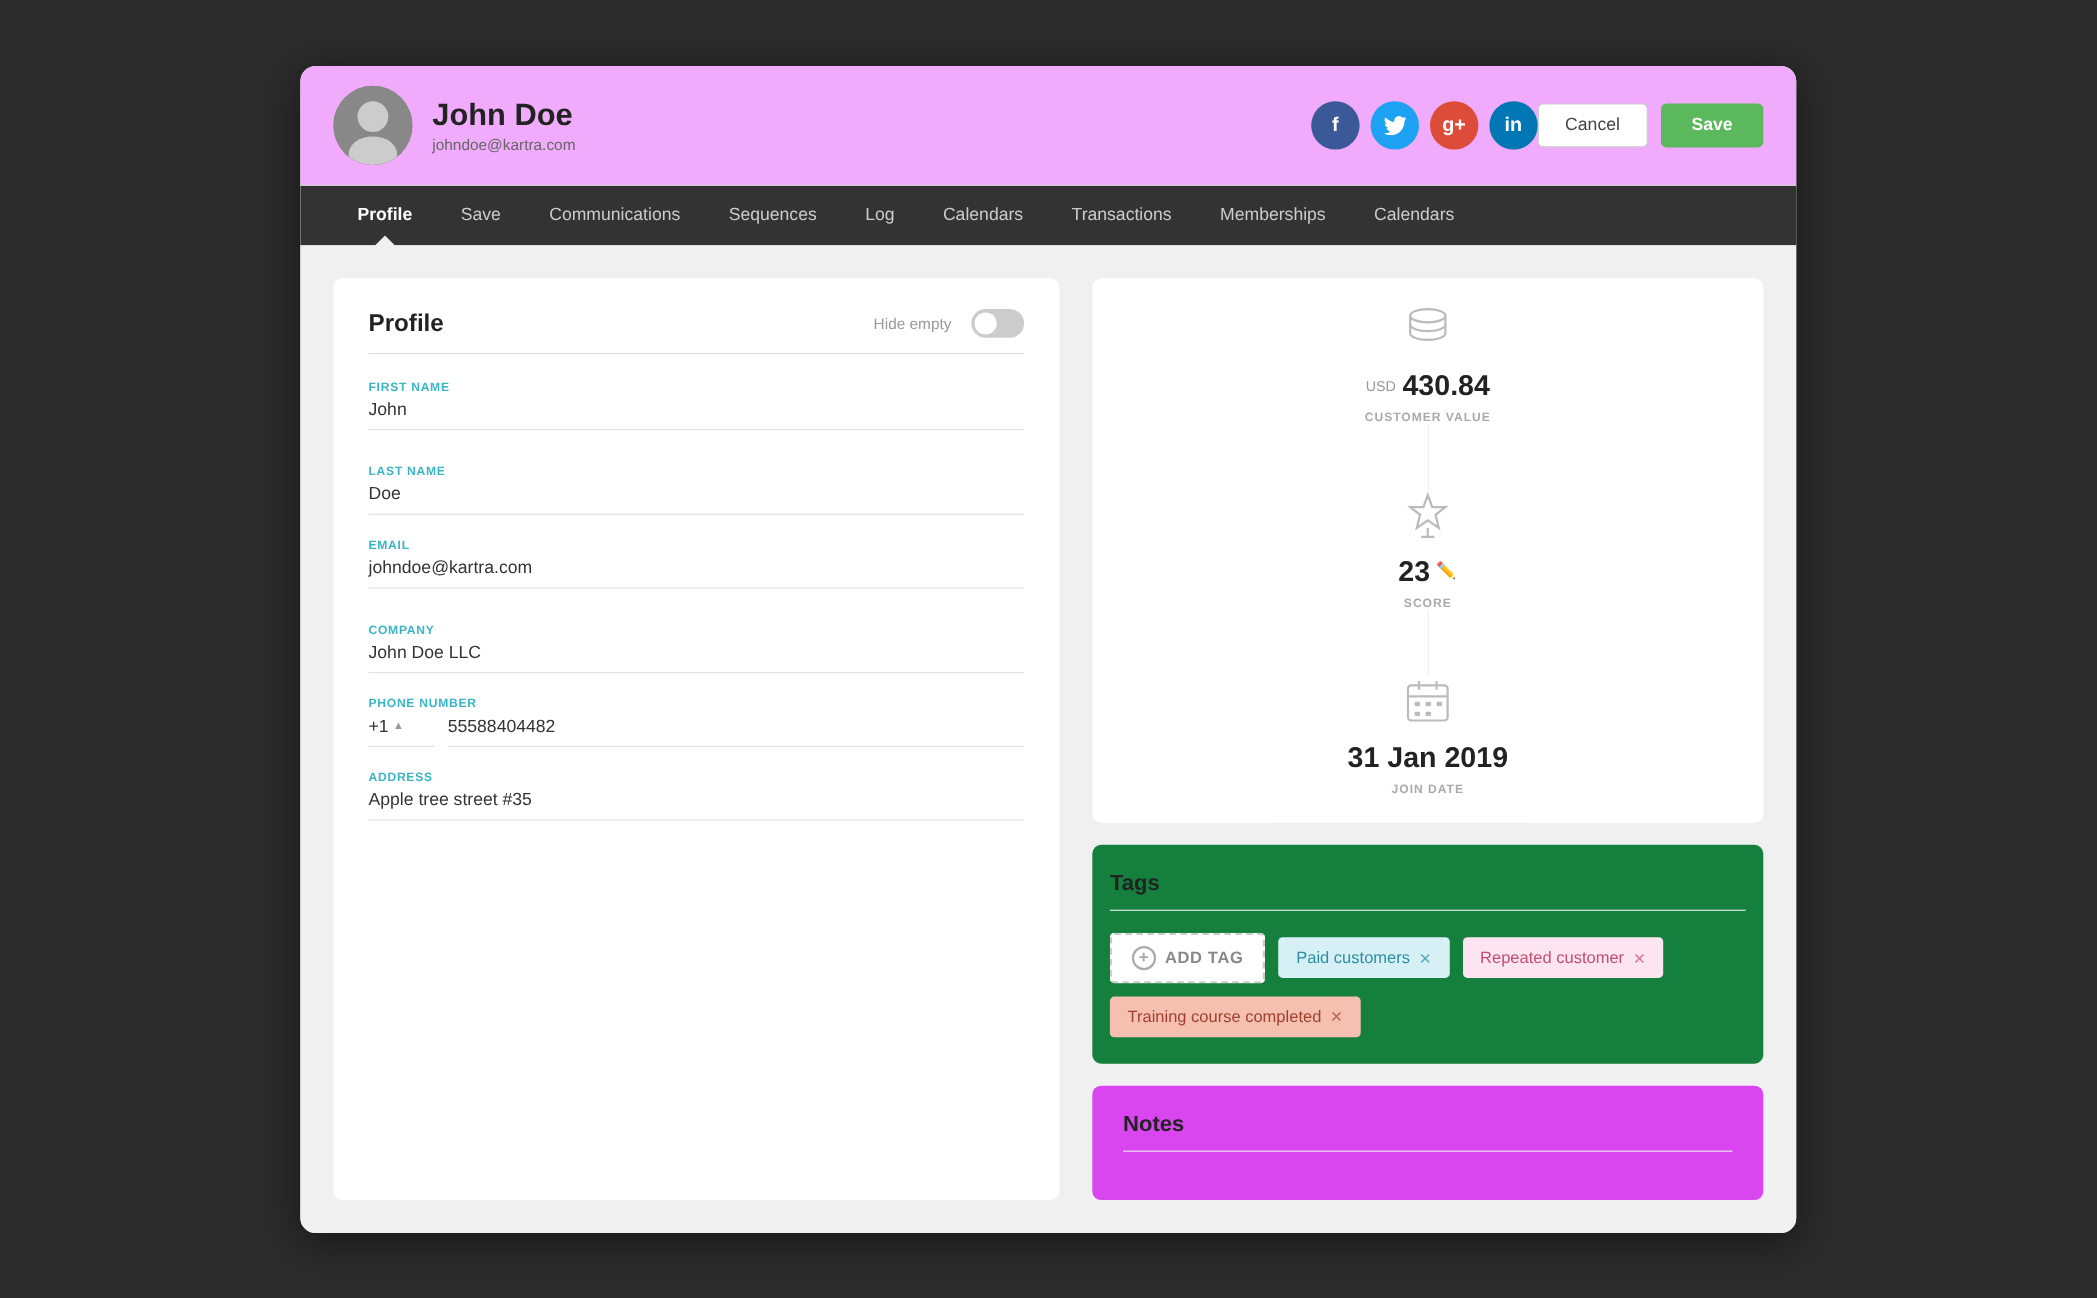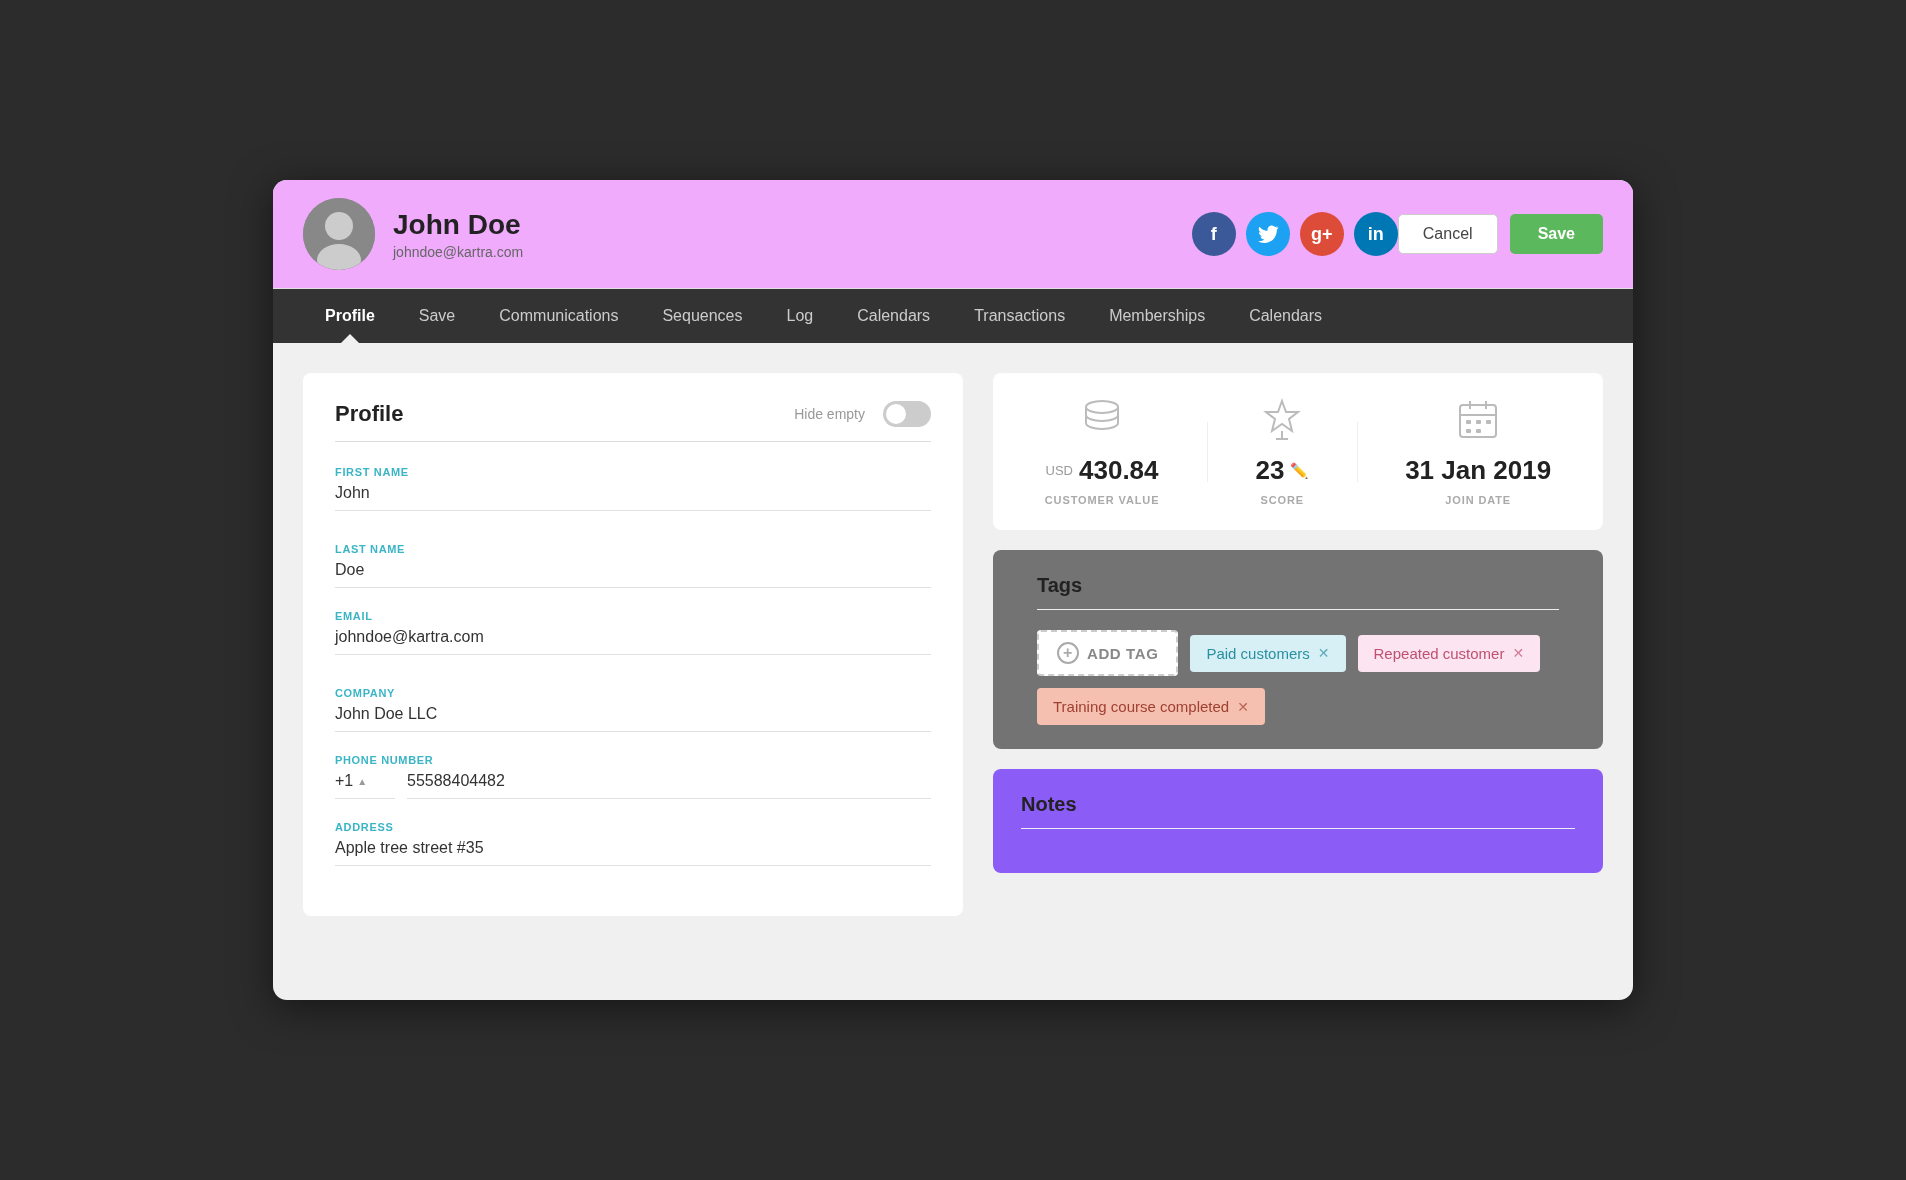--- a/index.html
+++ b/index.html
@@ -235,20 +235,21 @@
       gap: 0;
     }
     .stats-panel {
       background: #fff;
       border-radius: 8px;
       padding: 24px 28px;
       display: flex;
       justify-content: space-around;
       align-items: center;
       margin-bottom: 20px;
+      flex-direction: column;
     }
     .stat-item {
       display: flex;
       flex-direction: column;
       align-items: center;
       gap: 8px;
     }
     .stat-icon {
       font-size: 36px;
       color: #bbb;
@@ -280,23 +281,23 @@
       color: #aaa;
       text-transform: uppercase;
     }
     .stat-divider {
       width: 1px;
       height: 60px;
       background: #eee;
     }
     
     .tags-panel {
-      background: #737373;
+      background: #15803d;
       border-radius: 8px;
-      padding: 24px 44px;
+      padding: 24px 16px;
       margin-bottom: 20px;
     }
     .section-title {
       font-size: 20px;
       font-weight: 700;
       color: #222;
       padding-bottom: 12px;
       border-bottom: 1px solid #eee;
       margin-bottom: 20px;
     }
@@ -344,21 +345,21 @@
     .tag.blue { background: #d6f0f6; color: #2a8fa0; }
     .tag.pink { background: #fce4f0; color: #c05070; }
     .tag.salmon { background: #f5c0b0; color: #a04030; }
     .tag-close {
       cursor: pointer;
       font-size: 14px;
       opacity: 0.7;
     }
     
     .notes-panel {
-      background: #8b5cf6;
+      background: #d946ef;
       border-radius: 8px;
       padding: 24px 28px;
     }
   </style>
 </head>
 <body>
 
 <div class="app-window">
 
   <div class="header">

